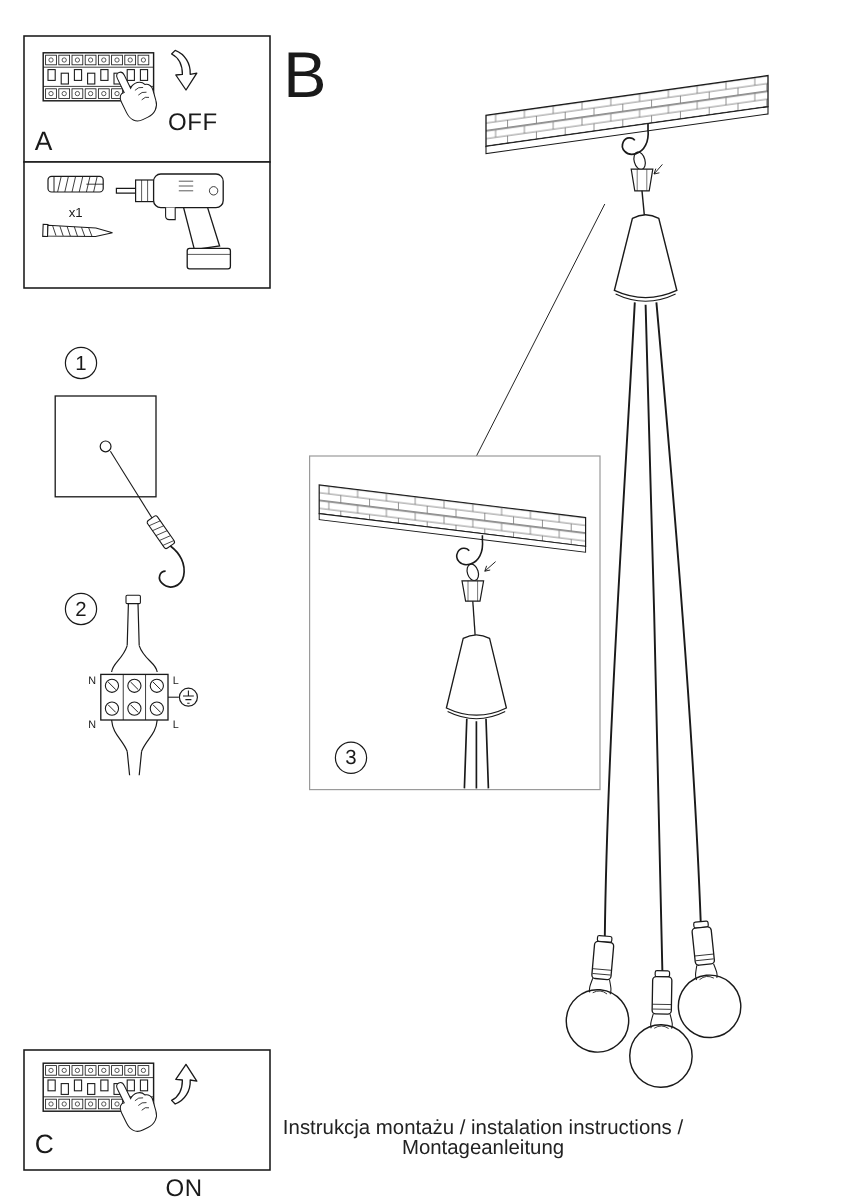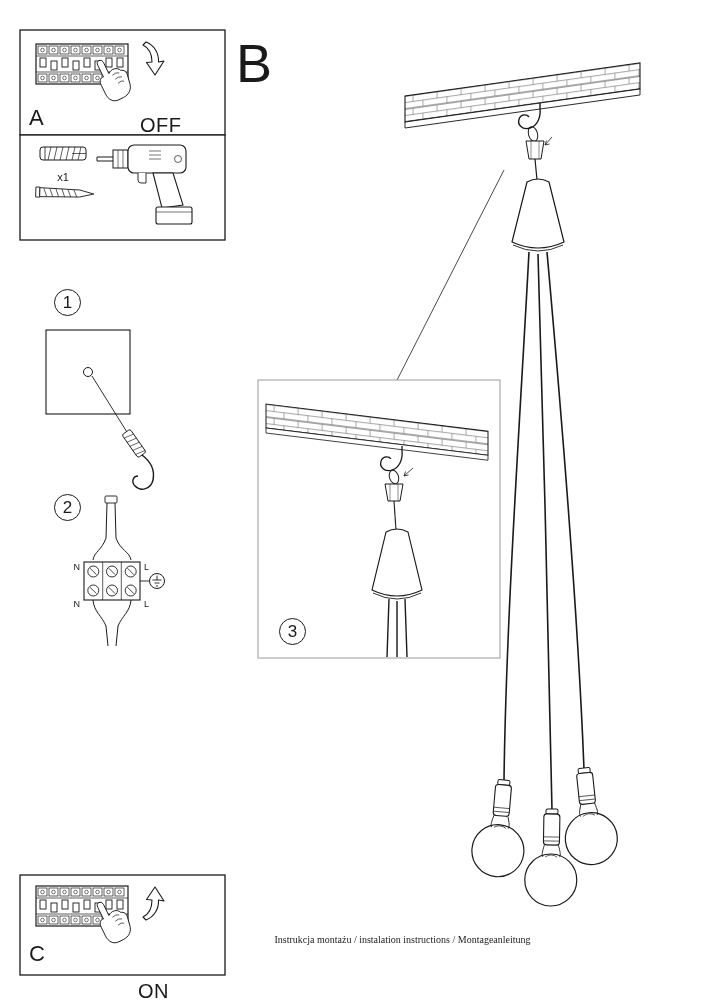--- a/index.html
+++ b/index.html
@@ -2,32 +2,32 @@
 <html><head>
 <meta charset="utf-8">
 <style>
   html,body{margin:0;padding:0;background:#fff;}
   .page{position:relative;width:707px;height:1000px;background:#fff;overflow:hidden;
         font-family:"Liberation Sans",sans-serif;color:#1a1a1a;}
   .art{position:absolute;left:0;top:0;}
   .art text{font-family:"Liberation Sans",sans-serif;}
   .label{position:absolute;white-space:pre;color:#1a1a1a;}
   #label-a{left:29px;top:105px;font-size:22px;}
-  #label-off{left:140px;top:91px;font-size:20px;letter-spacing:.5px;margin-top:23px;}
+  #label-off{left:140px;top:91px;font-size:20px;letter-spacing:.5px;}
   #label-b{left:236px;top:32px;font-size:54px;}
   #label-c{left:29px;top:941px;font-size:22px;}
   #label-on{left:138px;top:980px;font-size:20px;letter-spacing:.5px;}
   .circle-num{position:absolute;width:27px;height:27px;border:1.6px solid #1a1a1a;border-radius:50%;
               display:flex;align-items:center;justify-content:center;font-size:17px;
               box-sizing:border-box;background:#fff;}
   #num-1{left:54px;top:289px;}
   #num-2{left:54px;top:494px;}
   #num-3{left:279px;top:618px;}
   .footer{position:absolute;left:230px;top:932px;width:345px;text-align:center;
-          font-size:10px;line-height:16.5px;color:#222;font-family:Liberation Serif, serif;}
+          font-size:17px;line-height:16.5px;color:#222;}
 </style>
 </head>
 <body>
 
 <div class="page">
 
 <svg class="art" width="707" height="1000" viewBox="0 0 707 1000">
   <defs>
     <pattern id="brick" width="24" height="13" patternUnits="userSpaceOnUse">
       <rect width="24" height="13" fill="#ffffff"></rect>

